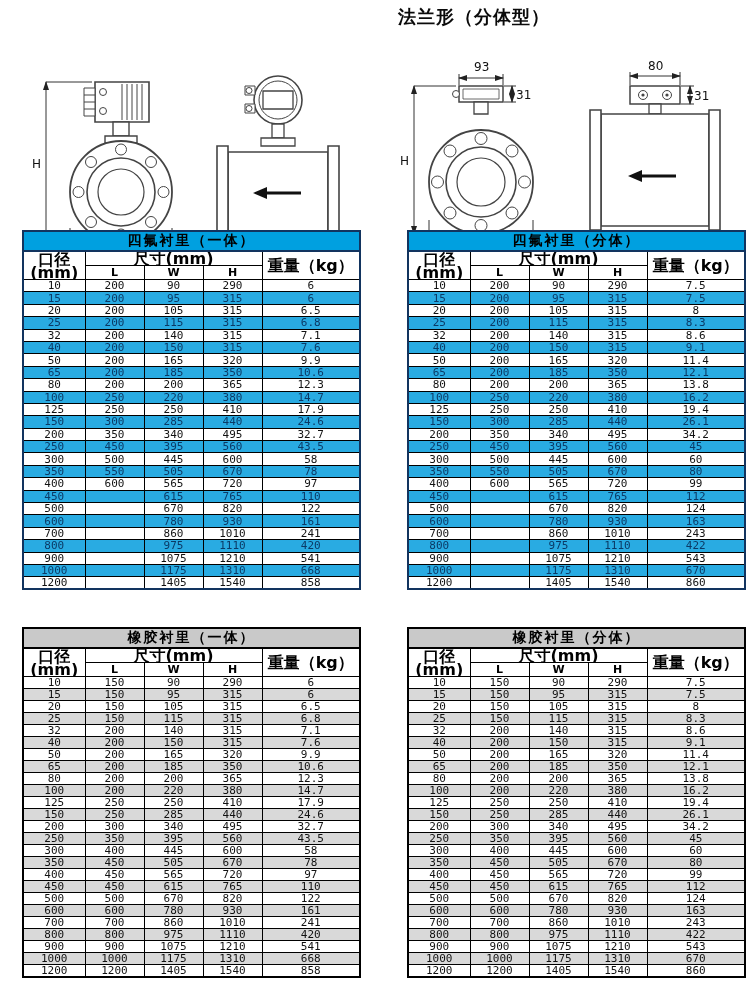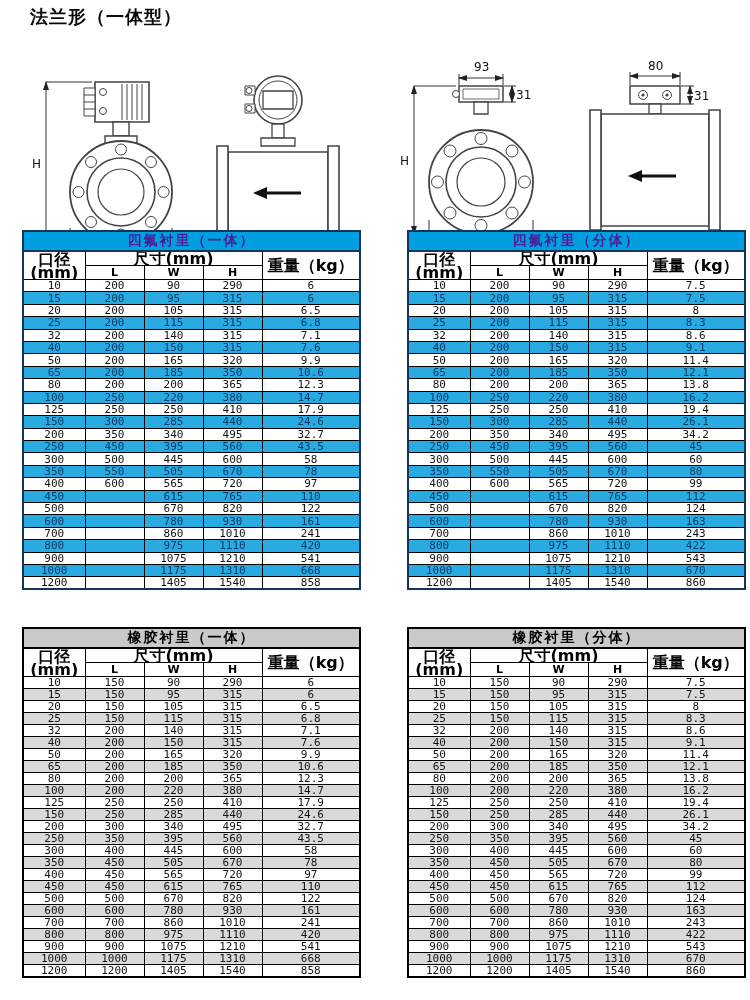--- a/index.html
+++ b/index.html
@@ -34,40 +34,40 @@
   .spec-table .hdr-small { font-size:11px; font-weight:bold; height:14px; line-height:13px; background:#fff; color:#000; }
   .spec-table td {
     font-family:"DejaVu Sans Mono","Liberation Mono",monospace;
     font-size:11px; line-height:1;
   }
   .tbl-top td { height:12.4px; }
   .tbl-bottom td { height:11.9px; }
 
   
   .t-blue { border:2px solid #12345f; }
-  .t-blue .title-cell { background:#00A0E0; color:#4c1d95; border:2px solid #12345f; }
+  .t-blue .title-cell { background:#00A0E0; color:#000000; border:2px solid #12345f; }
   .t-blue tbody tr:nth-child(even) { background:#29ABE2; }
   .t-blue tbody tr:nth-child(even) td { color:#0b3a66; }
 
   
   .t-gray { border:2px solid #000; }
   .t-gray .title-cell { background:#c9c9c9; color:#000; border:2px solid #000; }
   .t-gray tbody tr:nth-child(even) { background:#d9d9d9; }
 
   #table-ptfe-integrated  { left:22px;  top:230px; }
   #table-ptfe-split       { left:407px; top:230px; }
   #table-rubber-integrated{ left:22px;  top:627px; }
   #table-rubber-split     { left:407px; top:627px; }
 </style>
 </head>
 <body>
 
 <div class="page">
 
-  <div class="heading" id="heading-left">法兰形（一体型）</div>
+  <div class="heading" id="heading-right">法兰形（分体型）</div>
 
   <div class="diagram" id="diagram-integrated-front">
     <svg width="170" height="202" viewBox="0 0 170 202">
       <defs>
         <marker id="ar1" markerWidth="9" markerHeight="8" refX="8" refY="3" orient="auto-start-reverse">
           <path d="M0,0 L9,3 L0,6 z" fill="#222"></path>
         </marker>
       </defs>
 
       <rect x="69" y="24" width="54" height="40" fill="#fff" stroke="#444" stroke-width="1.6"></rect>

